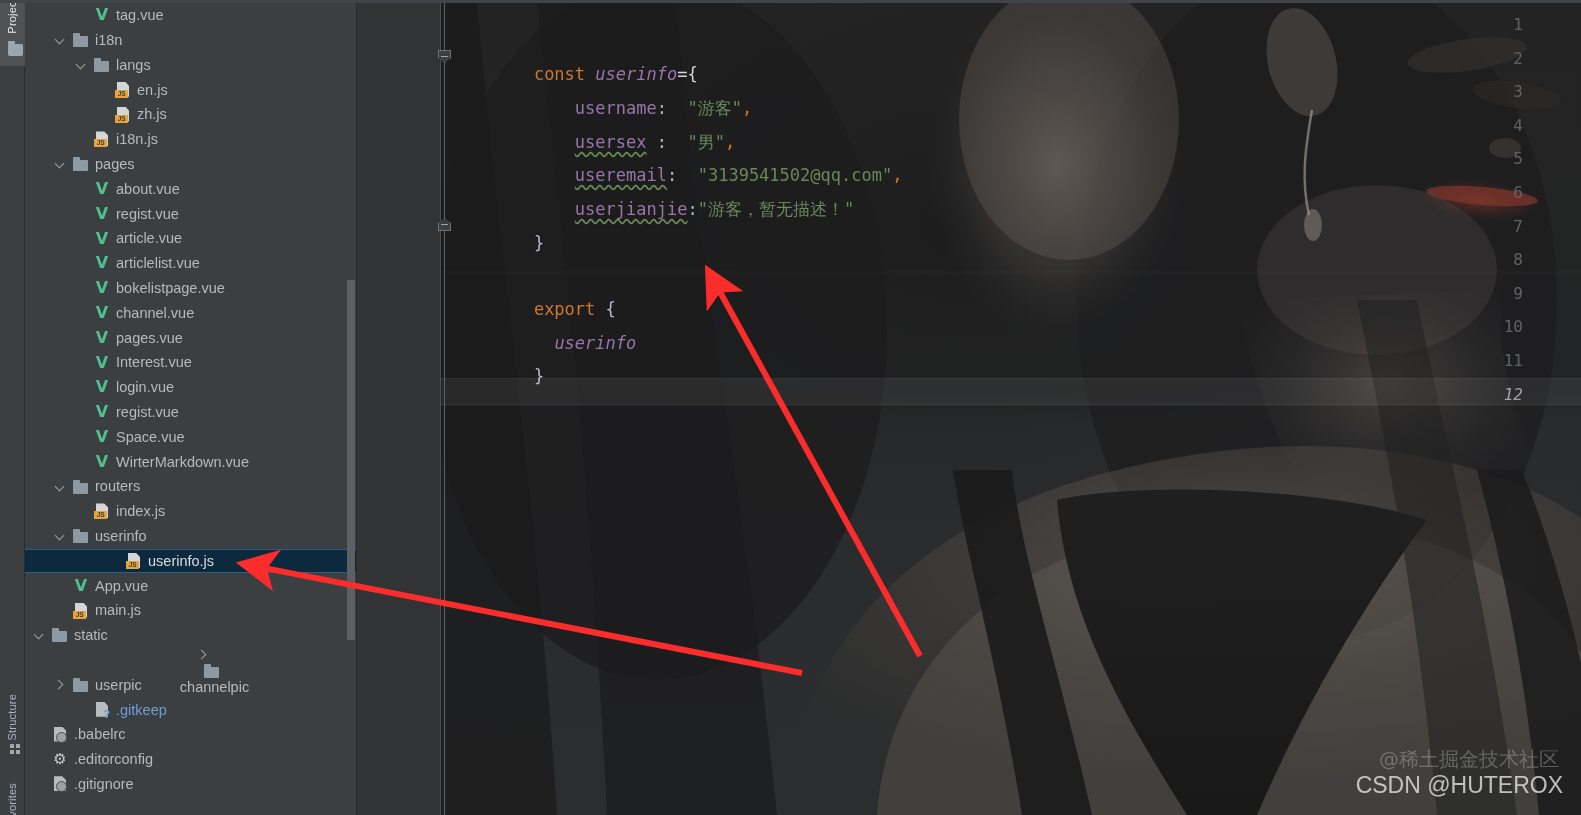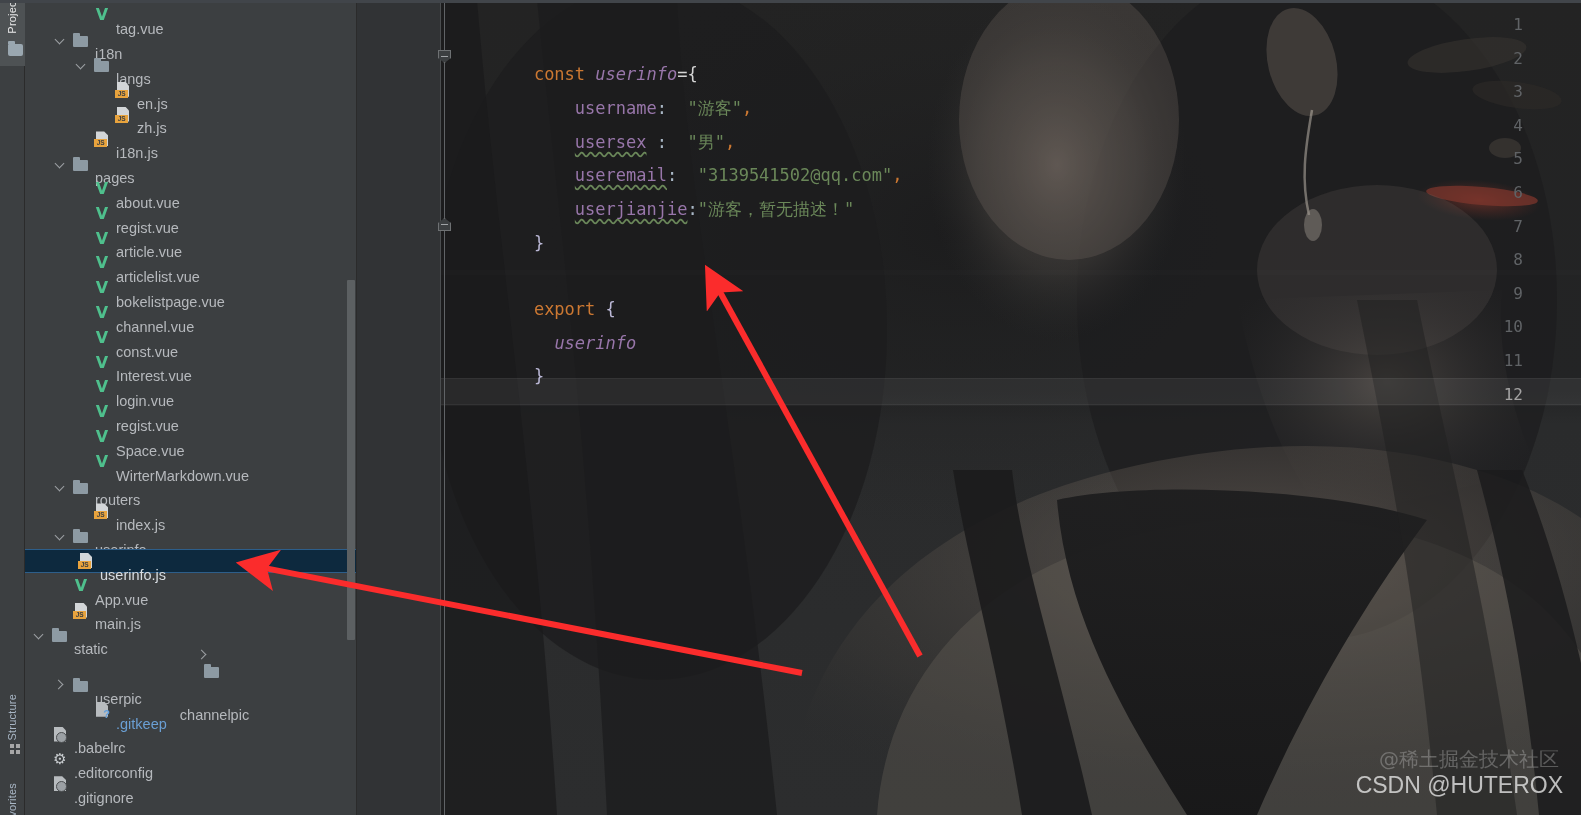--- a/index.html
+++ b/index.html
@@ -107,21 +107,21 @@
     content: ""; position: absolute;
     left: 3px; top: 3px;
     width: 6px; height: 6px;
     border-right: 1.6px solid #9da0a4;
     border-bottom: 1.6px solid #9da0a4;
   }
   .twisty.open::after { transform: rotate(45deg); }
   .twisty.closed::after { transform: rotate(-45deg); left: 2px; }
 
   .ico { flex: 0 0 18px; width: 18px; height: 18px; margin-right: 5px; position: relative; }
-  .lbl { line-height: 1; margin-top: 28px; }
+  .lbl { line-height: 1; }
 
   
   .ico-folder::before {
     content: ""; position: absolute; left: 1px; top: 5px;
     width: 15px; height: 11px; background: #8d9aa3; border-radius: 0 1px 1px 1px;
   }
   .ico-folder::after {
     content: ""; position: absolute; left: 1px; top: 2px;
     width: 7px; height: 4px; background: #8d9aa3; border-radius: 1px 1px 0 0;
   }
@@ -425,21 +425,21 @@
         <div class="lnum" style="top: 48.6px;">2</div>
         <div class="lnum" style="top: 82.2px;">3</div>
         <div class="lnum" style="top: 115.8px;">4</div>
         <div class="lnum" style="top: 149.4px;">5</div>
         <div class="lnum" style="top: 183px;">6</div>
         <div class="lnum" style="top: 216.6px;">7</div>
         <div class="lnum" style="top: 250.2px;">8</div>
         <div class="lnum" style="top: 283.8px;">9</div>
         <div class="lnum" style="top: 317.4px;">10</div>
         <div class="lnum" style="top: 351px;">11</div>
-        <div class="lnum current" style="top: 384.6px;">12</div>
+        <div class="lnum current" style="top: 384.6px; font-style: italic;">12</div>
       </div>
 
     <div id="foldcol">
       <div class="fold-line" style="top:0px;height:815px;"></div>
       <div class="fold-marker down" style="top:50px;">
         <span class="shape"></span>
           <span class="minus"></span>
       </div>
       <div class="fold-marker up" style="top:218px;">
         <span class="shape"></span>
@@ -550,21 +550,21 @@
           <span class="lbl">bokelistpage.vue</span>
         </div>
         <div class="tree-row" style="position: absolute; left: 0px; right: 0px; top: 300.6px; padding-left: 68px;">
           <span class="twisty" style="margin-left: -19px; margin-right: 5px;"></span>
           <span class="ico ico-vue">V</span>
           <span class="lbl">channel.vue</span>
         </div>
         <div class="tree-row" style="position: absolute; left: 0px; right: 0px; top: 325.4px; padding-left: 68px;">
           <span class="twisty" style="margin-left: -19px; margin-right: 5px;"></span>
           <span class="ico ico-vue">V</span>
-          <span class="lbl">const.vue</span>
+          <span class="lbl">pages.vue</span>
         </div>
         <div class="tree-row" style="position: absolute; left: 0px; right: 0px; top: 350.2px; padding-left: 68px;">
           <span class="twisty" style="margin-left: -19px; margin-right: 5px;"></span>
           <span class="ico ico-vue">V</span>
           <span class="lbl">Interest.vue</span>
         </div>
         <div class="tree-row" style="position: absolute; left: 0px; right: 0px; top: 375px; padding-left: 68px;">
           <span class="twisty" style="margin-left: -19px; margin-right: 5px;"></span>
           <span class="ico ico-vue">V</span>
           <span class="lbl">login.vue</span>
@@ -592,21 +592,21 @@
         <div class="tree-row" style="position: absolute; left: 0px; right: 0px; top: 499px; padding-left: 68px;">
           <span class="twisty" style="margin-left: -19px; margin-right: 5px;"></span>
           <span class="ico ico-js"></span>
           <span class="lbl">index.js</span>
         </div>
         <div class="tree-row" style="position: absolute; left: 0px; right: 0px; top: 523.8px; padding-left: 47px;">
           <span class="twisty open" style="margin-left: -19px; margin-right: 5px;"></span>
           <span class="ico ico-folder"></span>
           <span class="lbl">userinfo</span>
         </div>
-        <div class="tree-row selected" style="position: absolute; left: 0px; right: 0px; top: 548.6px; padding-left: 52px;">
+        <div class="tree-row selected" style="position: absolute; left: 0px; right: 0px; top: 548.6px; padding-left: 100px;">
           <span class="twisty" style="margin-left: -19px; margin-right: 5px;"></span>
           <span class="ico ico-js"></span>
           <span class="lbl">userinfo.js</span>
         </div>
         <div class="tree-row" style="position: absolute; left: 0px; right: 0px; top: 573.4px; padding-left: 47px;">
           <span class="twisty" style="margin-left: -19px; margin-right: 5px;"></span>
           <span class="ico ico-vue">V</span>
           <span class="lbl">App.vue</span>
         </div>
         <div class="tree-row" style="position: absolute; left: 0px; right: 0px; top: 598.2px; padding-left: 47px;">

